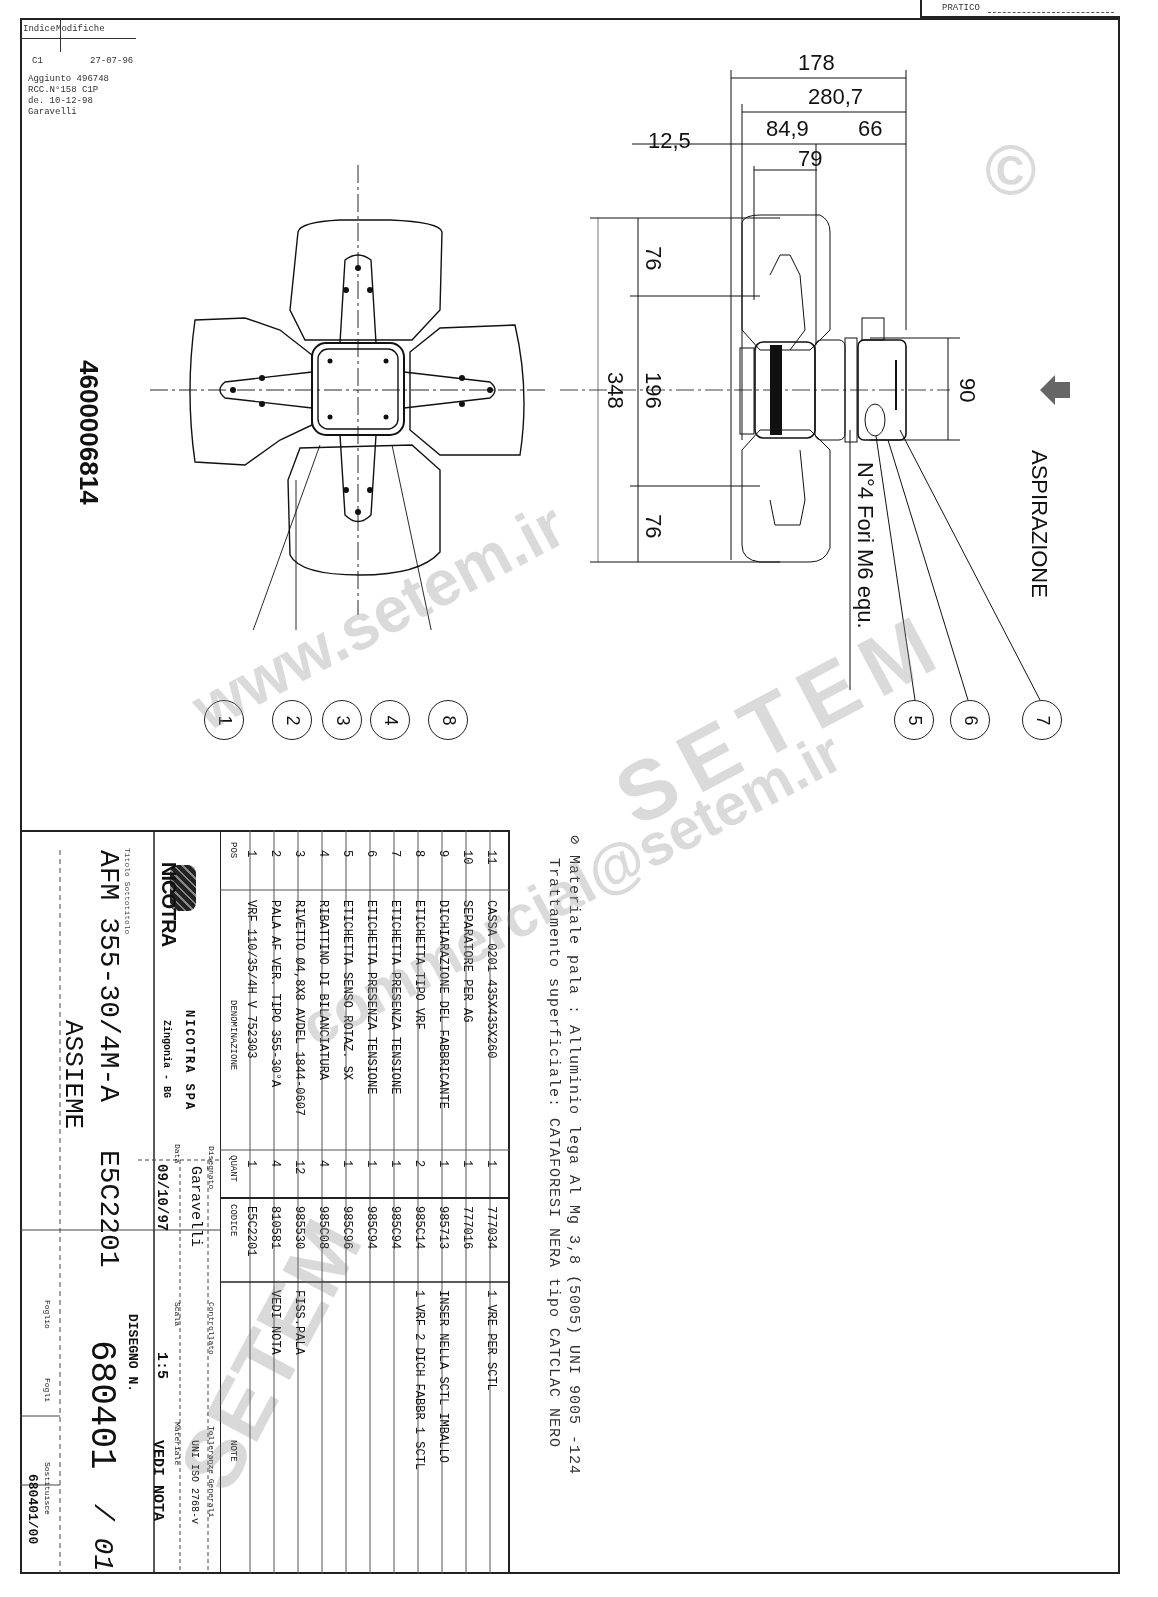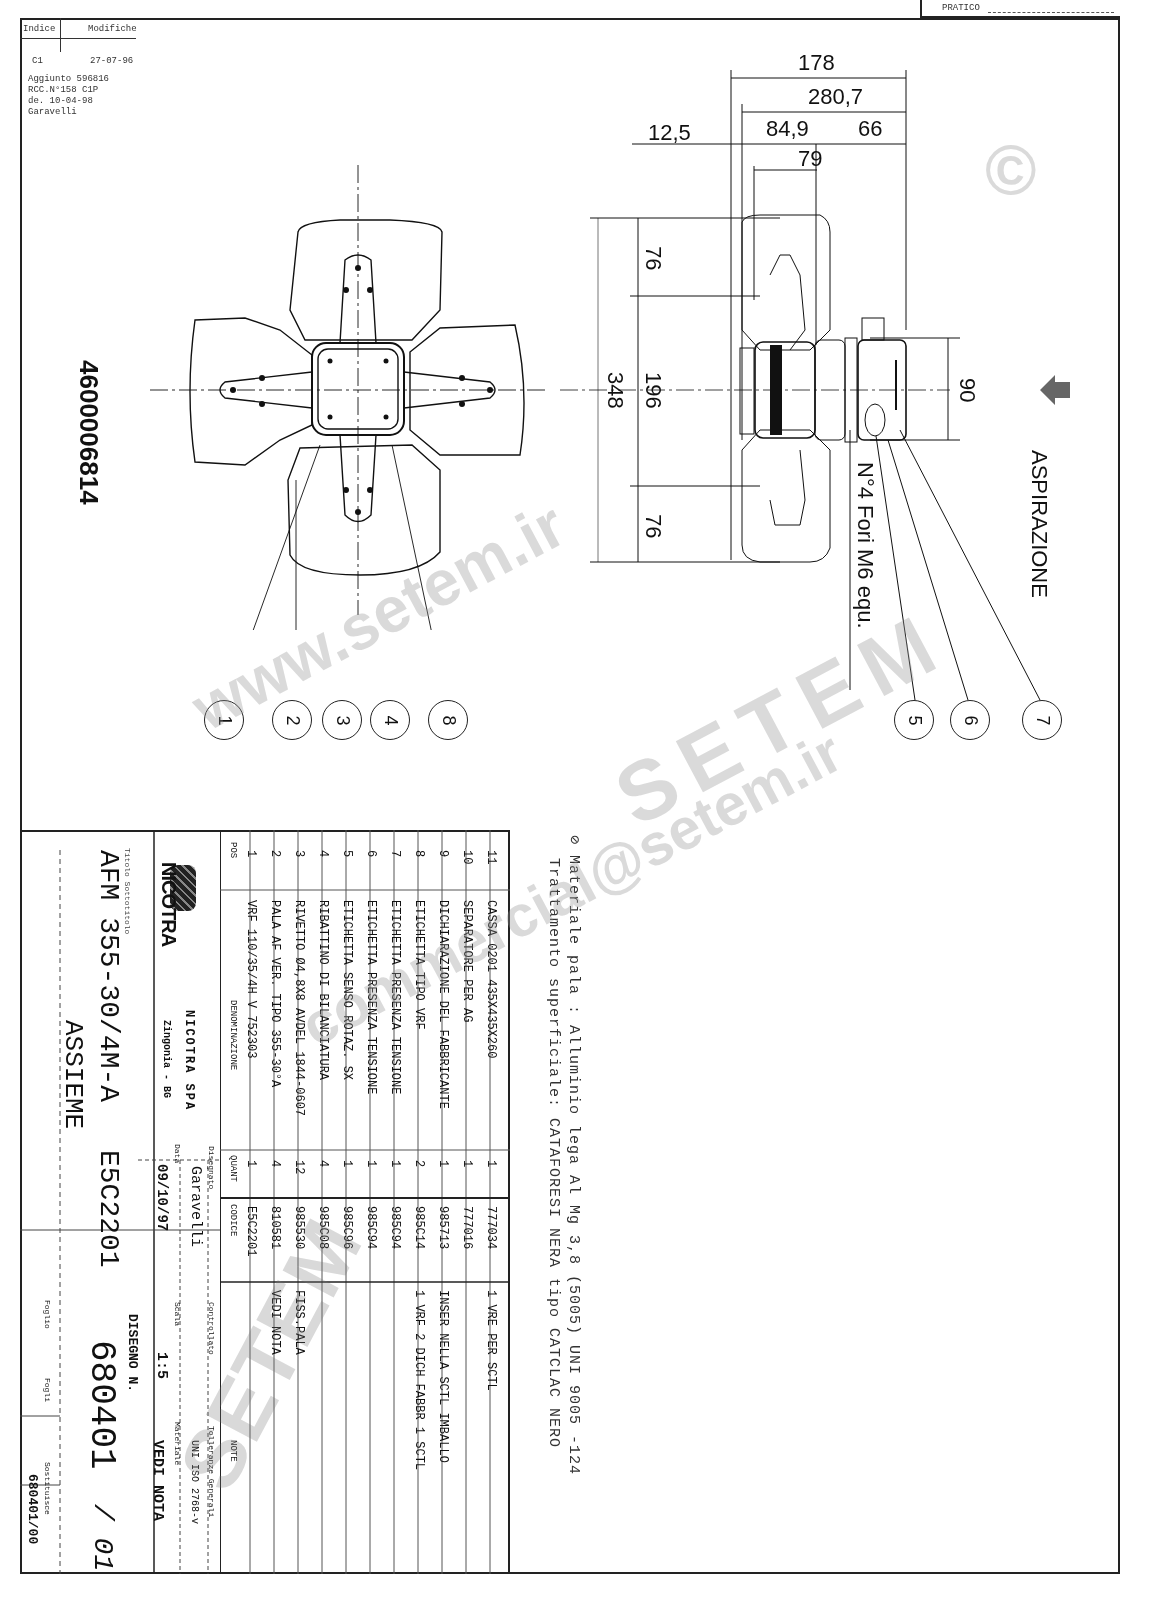--- a/index.html
+++ b/index.html
@@ -28,27 +28,27 @@
 
 <div class="abs" style="left:920px; top:0; width:200px; height:18px; border-left:2px solid #222; border-bottom:2px solid #222; box-sizing:border-box;">
   <span class="small mono" style="position:absolute; left:20px; top:3px;">PRATICO</span>
   <span class="abs" style="left:66px; right:6px; top:12px; border-bottom:1px dashed #555;"></span>
 </div>
 
 <div class="abs" style="left:20px; top:18px; width:116px; height:140px;">
   <div class="abs" style="left:0; top:0; width:116px; height:20px; border-bottom:1px solid #333;"></div>
   <div class="abs" style="left:40px; top:0; height:34px; border-left:1px solid #333;"></div>
   <span class="abs small mono" style="left:3px; top:6px;">Indice</span>
-  <span class="abs small mono" style="left:68px; top:6px;">Modifiche</span>
+  <span class="abs small mono" style="left:36px; top:6px;">Modifiche</span>
   <span class="abs small mono" style="left:12px; top:38px;">C1</span>
   <span class="abs small mono" style="left:70px; top:38px;">27-07-96</span>
   <div class="abs small mono" style="left:8px; top:56px; line-height:11px;">
-    <div>Aggiunto 596816</div>
+    <div>Aggiunto 496748</div>
     <div>RCC.N°158   C1P</div>
-    <div>de. 10-04-98</div>
+    <div>de. 10-12-98</div>
     <div>Garavelli</div>
   </div>
 </div>
 
 <div class="abs rot rot90" style="left:104px; top:360px; font-size:26px; font-weight:bold; font-family:'Liberation Sans', sans-serif;">4600006814</div>
 
 <svg class="abs" style="left:150px; top:160px;" width="400" height="470" viewBox="150 160 400 470">
   <g stroke="#111" fill="none" stroke-width="1.4">
 
     <line x1="358" y1="165" x2="358" y2="615" stroke-dasharray="18,4,3,4" stroke-width="0.9"></line>
@@ -156,21 +156,21 @@
   </g>
   <g fill="#111">
     <rect x="740" y="348" width="14" height="86" fill="none" stroke="#111"></rect>
     <rect x="770" y="345" width="12" height="90"></rect>
     <path d="M1055 375 L1040 390 L1055 405 L1055 398 L1070 398 L1070 382 L1055 382 Z" fill="#666"></path>
   </g>
 </svg>
 
 <div class="abs dim" style="left:798px; top:50px;">178</div>
 <div class="abs dim" style="left:808px; top:84px;">280,7</div>
-<div class="abs dim" style="left:648px; top:120px;">12,5</div>
+<div class="abs dim" style="left:648px; top:128px;">12,5</div>
 <div class="abs dim" style="left:766px; top:116px;">84,9</div>
 <div class="abs dim" style="left:858px; top:116px;">66</div>
 <div class="abs dim" style="left:798px; top:146px;">79</div>
 <div class="abs dim rot rot90" style="left:628px; top:372px;">348</div>
 <div class="abs dim rot rot90" style="left:666px; top:372px;">196</div>
 <div class="abs dim rot rot90" style="left:666px; top:246px;">76</div>
 <div class="abs dim rot rot90" style="left:666px; top:514px;">76</div>
 <div class="abs dim rot rot90" style="left:980px; top:378px;">90</div>
 <div class="abs rot rot90" style="left:878px; top:462px; font-size:22px;">N°4 Fori M6 equ.</div>
 <div class="abs rot rot90" style="left:1052px; top:450px; font-size:22px;">ASPIRAZIONE</div>

